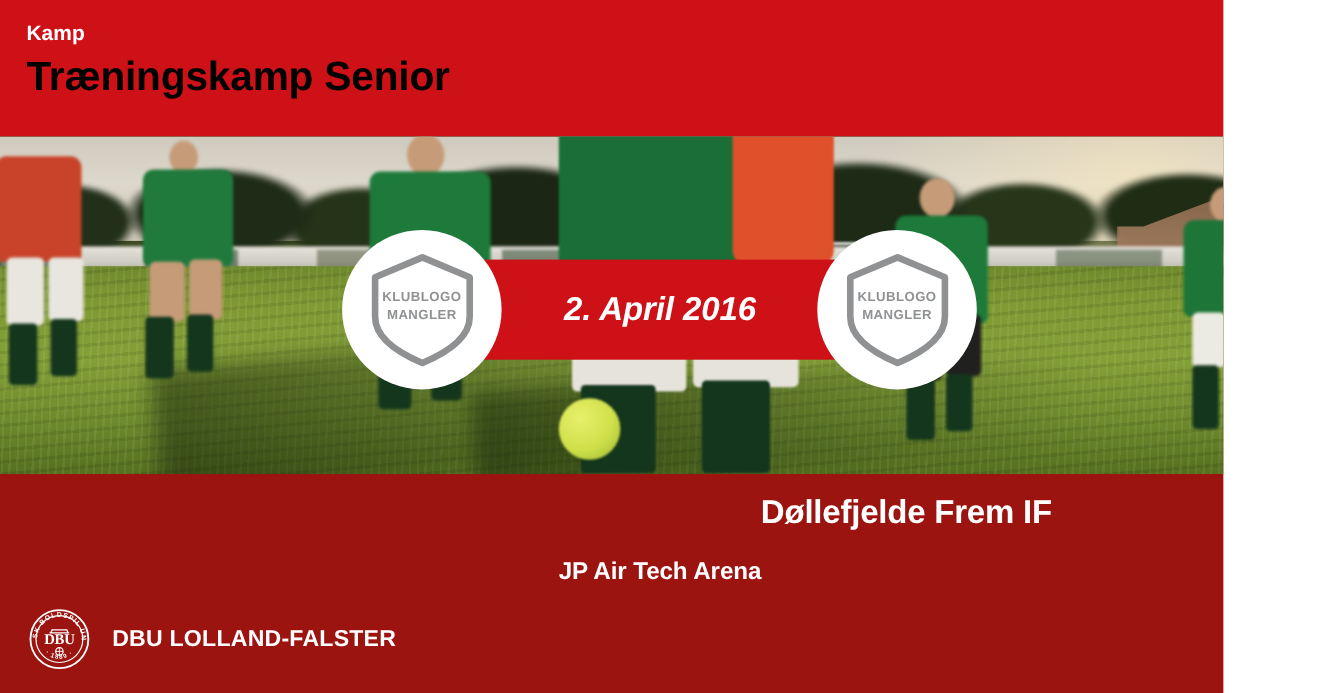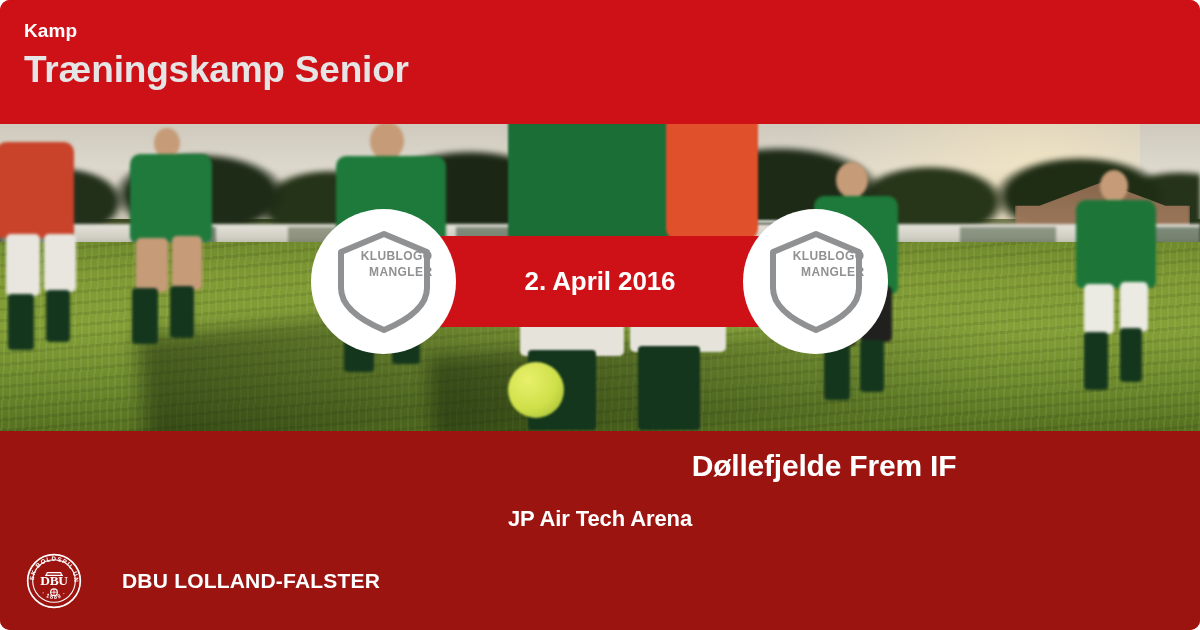--- a/index.html
+++ b/index.html
@@ -6,25 +6,24 @@
     margin: 0;
     padding: 0;
     background: #ffffff;
   }
   body {
     font-family: "Liberation Sans", sans-serif;
     -webkit-font-smoothing: antialiased;
   }
   .poster {
     position: relative;
-    width: 1200px;
+    width: 1112px;
     height: 630px;
     overflow: hidden;
     background: #ce1017;
-    border-radius: 10px;
   }
 
   
   .header {
     position: absolute;
     left: 0;
     top: 0;
     width: 1200px;
     height: 124px;
     background: #ce1017;
@@ -32,21 +31,21 @@
     padding: 20px 0 0 24px;
   }
   .header-kicker {
     color: #ffffff;
     font-size: 19px;
     font-weight: bold;
     letter-spacing: 0.1px;
     line-height: 22px;
   }
   .header-title {
-    color: #e5e5e5;
+    color: #000000;
     font-size: 37px;
     font-weight: bold;
     letter-spacing: -0.2px;
     line-height: 48px;
     margin-top: 4px;
   }
 
   
   .photo {
     position: absolute;
@@ -153,25 +152,26 @@
     background: #ce1017;
     z-index: 3;
     display: flex;
     flex-direction: column;
     align-items: center;
     justify-content: center;
   }
   .center-date,
   .center-time {
     color: #ffffff;
-    font-size: 26px;
+    font-size: 30px;
     font-weight: bold;
     line-height: 33px;
     letter-spacing: -0.1px;
     text-align: center;
+    font-style: italic;
   }
 
   
   .badge {
     position: absolute;
     top: 209px;
     width: 145px;
     height: 145px;
     border-radius: 50%;
     background: #ffffff;
@@ -184,23 +184,23 @@
   .badge-right { left: 743px; }
   .badge-shield {
     position: relative;
     width: 98px;
     height: 104px;
   }
   .badge-shield svg { display: block; }
   .badge-text {
     position: absolute;
     left: 0;
-    top: 18px;
+    top: 32px;
     width: 98px;
-    text-align: right;
+    text-align: center;
     color: #8f9193;
     font-size: 12px;
     font-weight: bold;
     line-height: 16px;
     letter-spacing: .4px;
   }
 
   
   .footer {
     position: absolute;
@@ -248,21 +248,21 @@
     align-items: center;
     z-index: 6;
   }
   .dbu-mark {
     width: 56px;
     height: 56px;
     flex: 0 0 56px;
   }
   .dbu-mark svg { display: block; }
   .org-name {
-    margin-left: 40px;
+    margin-left: 20px;
     color: #ffffff;
     font-size: 21px;
     font-weight: bold;
     letter-spacing: .2px;
     line-height: 26px;
     white-space: nowrap;
   }
 </style>
 </head>
 <body>

